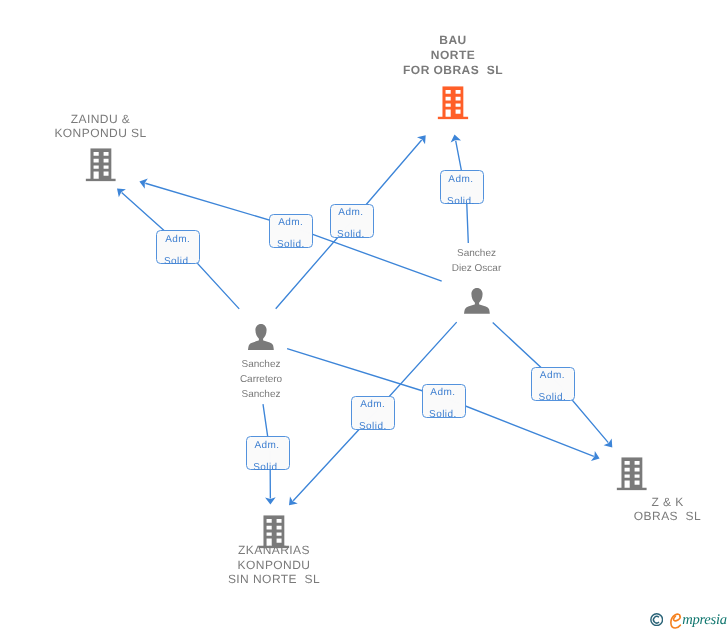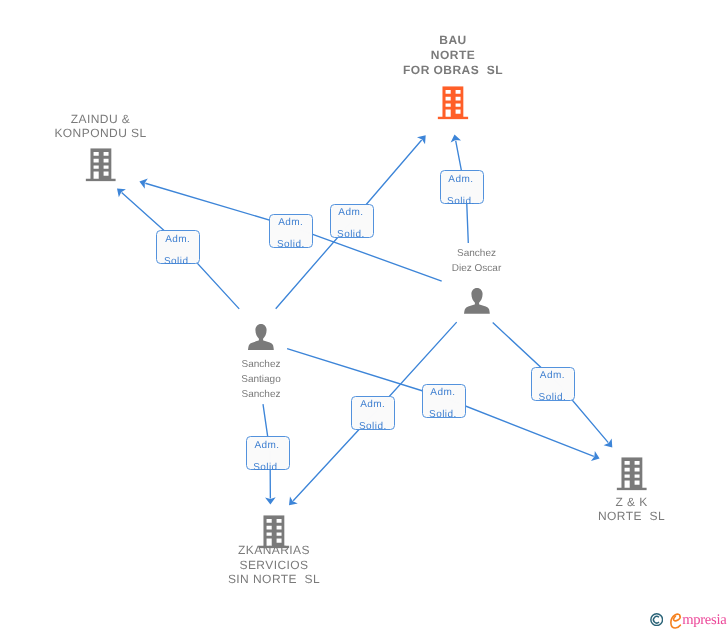--- a/index.html
+++ b/index.html
@@ -16,21 +16,21 @@
   .lbl{position:absolute;width:44px;height:34px;border:1.75px solid #5392dd;border-radius:4.5px;
        background:rgba(250,250,250,0.997);box-sizing:border-box;color:#3e7fd0;font-size:10px;line-height:15.1px;
        letter-spacing:0.44px;text-align:left;
        display:flex;flex-direction:column;align-items:center;justify-content:center;
        -webkit-font-smoothing:antialiased;opacity:0.999;}
   .lbl span{display:block;margin-right:1.2px;margin-top:7px;}
   .lbl>span:first-child{margin-top:5.6px;}
   .wm{position:absolute;left:650px;top:608px;display:flex;align-items:baseline;}
   .wm-c{position:relative;top:2.4px;margin-right:6.5px;}
   .wm-e{position:relative;top:4.9px;margin-right:0.2px;}
-  .wm-r{font-family:"Liberation Serif",serif;font-size:14.6px;color:#ec4899;
+  .wm-r{font-family:"Liberation Serif",serif;font-style:italic;font-size:14.6px;color:#0f766e;
         line-height:16px;letter-spacing:-0.3px;}
 </style>
 </head>
 <body>
 
 <div id="canvas">
   <svg class="edges" id="edges" viewBox="0 0 728 630">
       <path d="M 239.20 308.90 Q 210.55 277.65 181.90 246.40 Q 151.76 219.47 121.62 192.53" fill="none" stroke="#3d85d8" stroke-width="1.35"></path>
       <path d="M 117.00 188.40 L 125.90 189.25 L 121.19 192.14 L 118.84 197.15 Z" fill="#3d85d8"></path>
       <path d="M 441.70 281.20 Q 366.55 253.90 291.40 226.60 Q 218.37 204.93 145.34 183.26" fill="none" stroke="#3d85d8" stroke-width="1.35"></path>
@@ -58,33 +58,33 @@
       <div class="node company" style="left: 100.5px; top: 164.8px;">
         <svg width="30.8" height="33.4" viewBox="0 0 31 33.5" style="position:absolute;left:50%;top:50%;transform:translate(-50%,-50%)">
           <path fill="#7a7a7a" fill-rule="evenodd" d="M4.9 0 H25.9 V30.5 H30.8 V33.4 H0 V30.5 H4.9 Z M8.0 3.7 H13.2 V7.4 H8.0 Z M18.1 3.7 H23.1 V7.4 H18.1 Z M8.0 10.4 H13.2 V14.3 H8.0 Z M18.1 10.4 H23.1 V14.3 H18.1 Z M8.0 17.2 H13.2 V20.5 H8.0 Z M18.1 17.2 H23.1 V20.5 H18.1 Z M8.0 23.4 H13.2 V30.5 H8.0 Z M18.1 23.4 H23.1 V27.5 H18.1 Z"></path>
         </svg>
         <div class="caption" style="bottom:24px;"><div>ZAINDU &amp;</div><div>KONPONDU SL</div></div>
       </div>
       <div class="node company" style="left: 274px; top: 532px;">
         <svg width="30.8" height="33.4" viewBox="0 0 31 33.5" style="position:absolute;left:50%;top:50%;transform:translate(-50%,-50%)">
           <path fill="#7a7a7a" fill-rule="evenodd" d="M4.9 0 H25.9 V30.5 H30.8 V33.4 H0 V30.5 H4.9 Z M8.0 3.7 H13.2 V7.4 H8.0 Z M18.1 3.7 H23.1 V7.4 H18.1 Z M8.0 10.4 H13.2 V14.3 H8.0 Z M18.1 10.4 H23.1 V14.3 H18.1 Z M8.0 17.2 H13.2 V20.5 H8.0 Z M18.1 17.2 H23.1 V20.5 H18.1 Z M8.0 23.4 H13.2 V30.5 H8.0 Z M18.1 23.4 H23.1 V27.5 H18.1 Z"></path>
         </svg>
-        <div class="caption" style="top:11px;"><div>ZKANARIAS</div><div>SERVICIOS</div><div>SIN NORTE  SL</div></div>
+        <div class="caption" style="top:11px;"><div>ZKANARIAS</div><div>KONPONDU</div><div>SIN NORTE  SL</div></div>
       </div>
       <div class="node company" style="left: 631.5px; top: 473.5px;">
         <svg width="30.8" height="33.4" viewBox="0 0 31 33.5" style="position:absolute;left:50%;top:50%;transform:translate(-50%,-50%)">
           <path fill="#7a7a7a" fill-rule="evenodd" d="M4.9 0 H25.9 V30.5 H30.8 V33.4 H0 V30.5 H4.9 Z M8.0 3.7 H13.2 V7.4 H8.0 Z M18.1 3.7 H23.1 V7.4 H18.1 Z M8.0 10.4 H13.2 V14.3 H8.0 Z M18.1 10.4 H23.1 V14.3 H18.1 Z M8.0 17.2 H13.2 V20.5 H8.0 Z M18.1 17.2 H23.1 V20.5 H18.1 Z M8.0 23.4 H13.2 V30.5 H8.0 Z M18.1 23.4 H23.1 V27.5 H18.1 Z"></path>
         </svg>
-        <div class="caption" style="top:21px;"><div>Z &amp; K</div><div>NORTE  SL</div></div>
+        <div class="caption" style="top:21px;margin-left:36px;"><div>Z &amp; K</div><div>OBRAS  SL</div></div>
       </div>
       <div class="node person" style="left: 261px; top: 337px;">
         <svg width="26.4" height="26.6" viewBox="0 0 26.4 26.6" style="position:absolute;left:50%;top:50%;transform:translate(-50%,-50%)">
           <path fill="#7a7a7a" d="M13.2 0.3 C9.9 0.3 7.6 2.9 7.6 6.4 C7.6 10.4 9.3 13.6 11.0 14.7 C11.2 15.6 11.2 16.5 10.9 16.9 C9.2 17.5 4.4 18.6 2.5 19.9 C1.1 20.9 0.6 23.0 0.4 24.6 L0.2 26.4 L26.2 26.4 L26.0 24.6 C25.8 23.0 25.3 20.9 23.9 19.9 C22.0 18.6 17.2 17.5 15.5 16.9 C15.2 16.5 15.2 15.6 15.4 14.7 C17.1 13.6 18.8 10.4 18.8 6.4 C18.8 2.9 16.5 0.3 13.2 0.3 Z"></path>
         </svg>
-        <div class="caption" style="top:20px;"><div>Sanchez</div><div>Santiago</div><div>Sanchez</div></div>
+        <div class="caption" style="top:20px;"><div>Sanchez</div><div>Carretero</div><div>Sanchez</div></div>
       </div>
       <div class="node person" style="left: 476.5px; top: 300.8px;">
         <svg width="26.4" height="26.6" viewBox="0 0 26.4 26.6" style="position:absolute;left:50%;top:50%;transform:translate(-50%,-50%)">
           <path fill="#7a7a7a" d="M13.2 0.3 C9.9 0.3 7.6 2.9 7.6 6.4 C7.6 10.4 9.3 13.6 11.0 14.7 C11.2 15.6 11.2 16.5 10.9 16.9 C9.2 17.5 4.4 18.6 2.5 19.9 C1.1 20.9 0.6 23.0 0.4 24.6 L0.2 26.4 L26.2 26.4 L26.0 24.6 C25.8 23.0 25.3 20.9 23.9 19.9 C22.0 18.6 17.2 17.5 15.5 16.9 C15.2 16.5 15.2 15.6 15.4 14.7 C17.1 13.6 18.8 10.4 18.8 6.4 C18.8 2.9 16.5 0.3 13.2 0.3 Z"></path>
         </svg>
         <div class="caption" style="bottom:24.5px;"><div>Sanchez</div><div>Diez Oscar</div></div>
       </div>
     </div>
   <div id="labels">
       <div class="lbl" style="left: 156.4px; top: 230.4px;">

